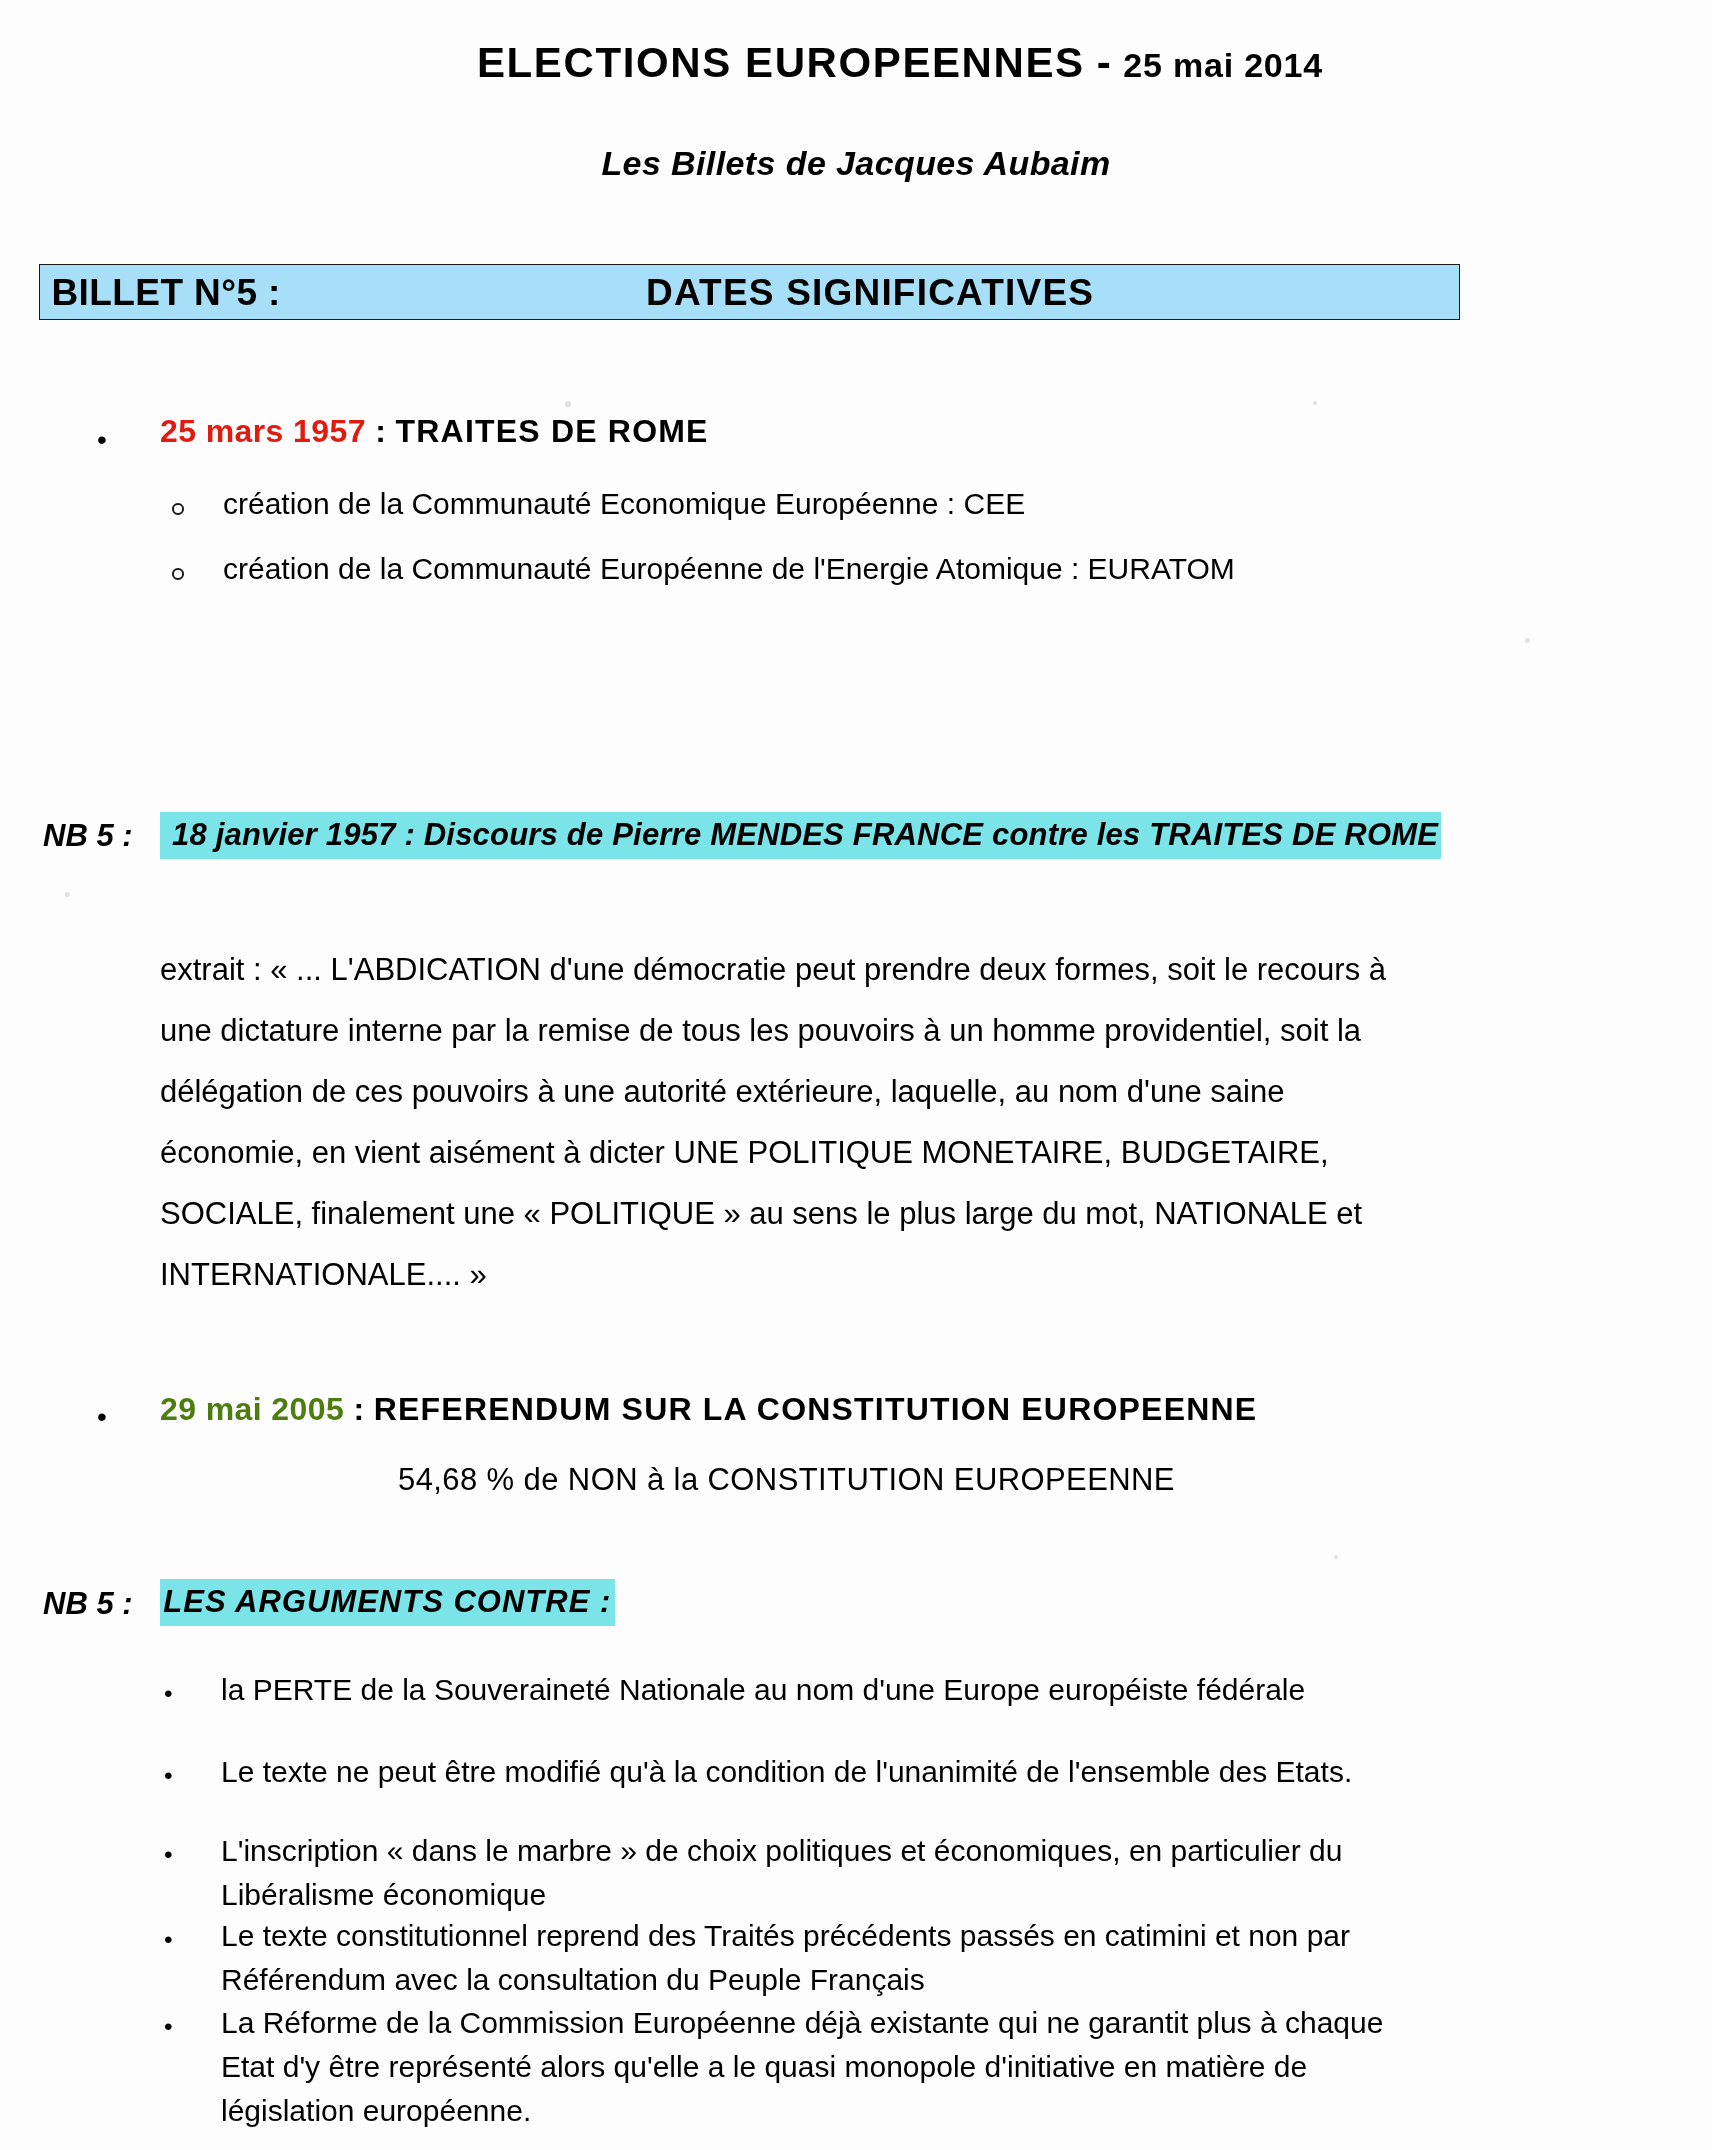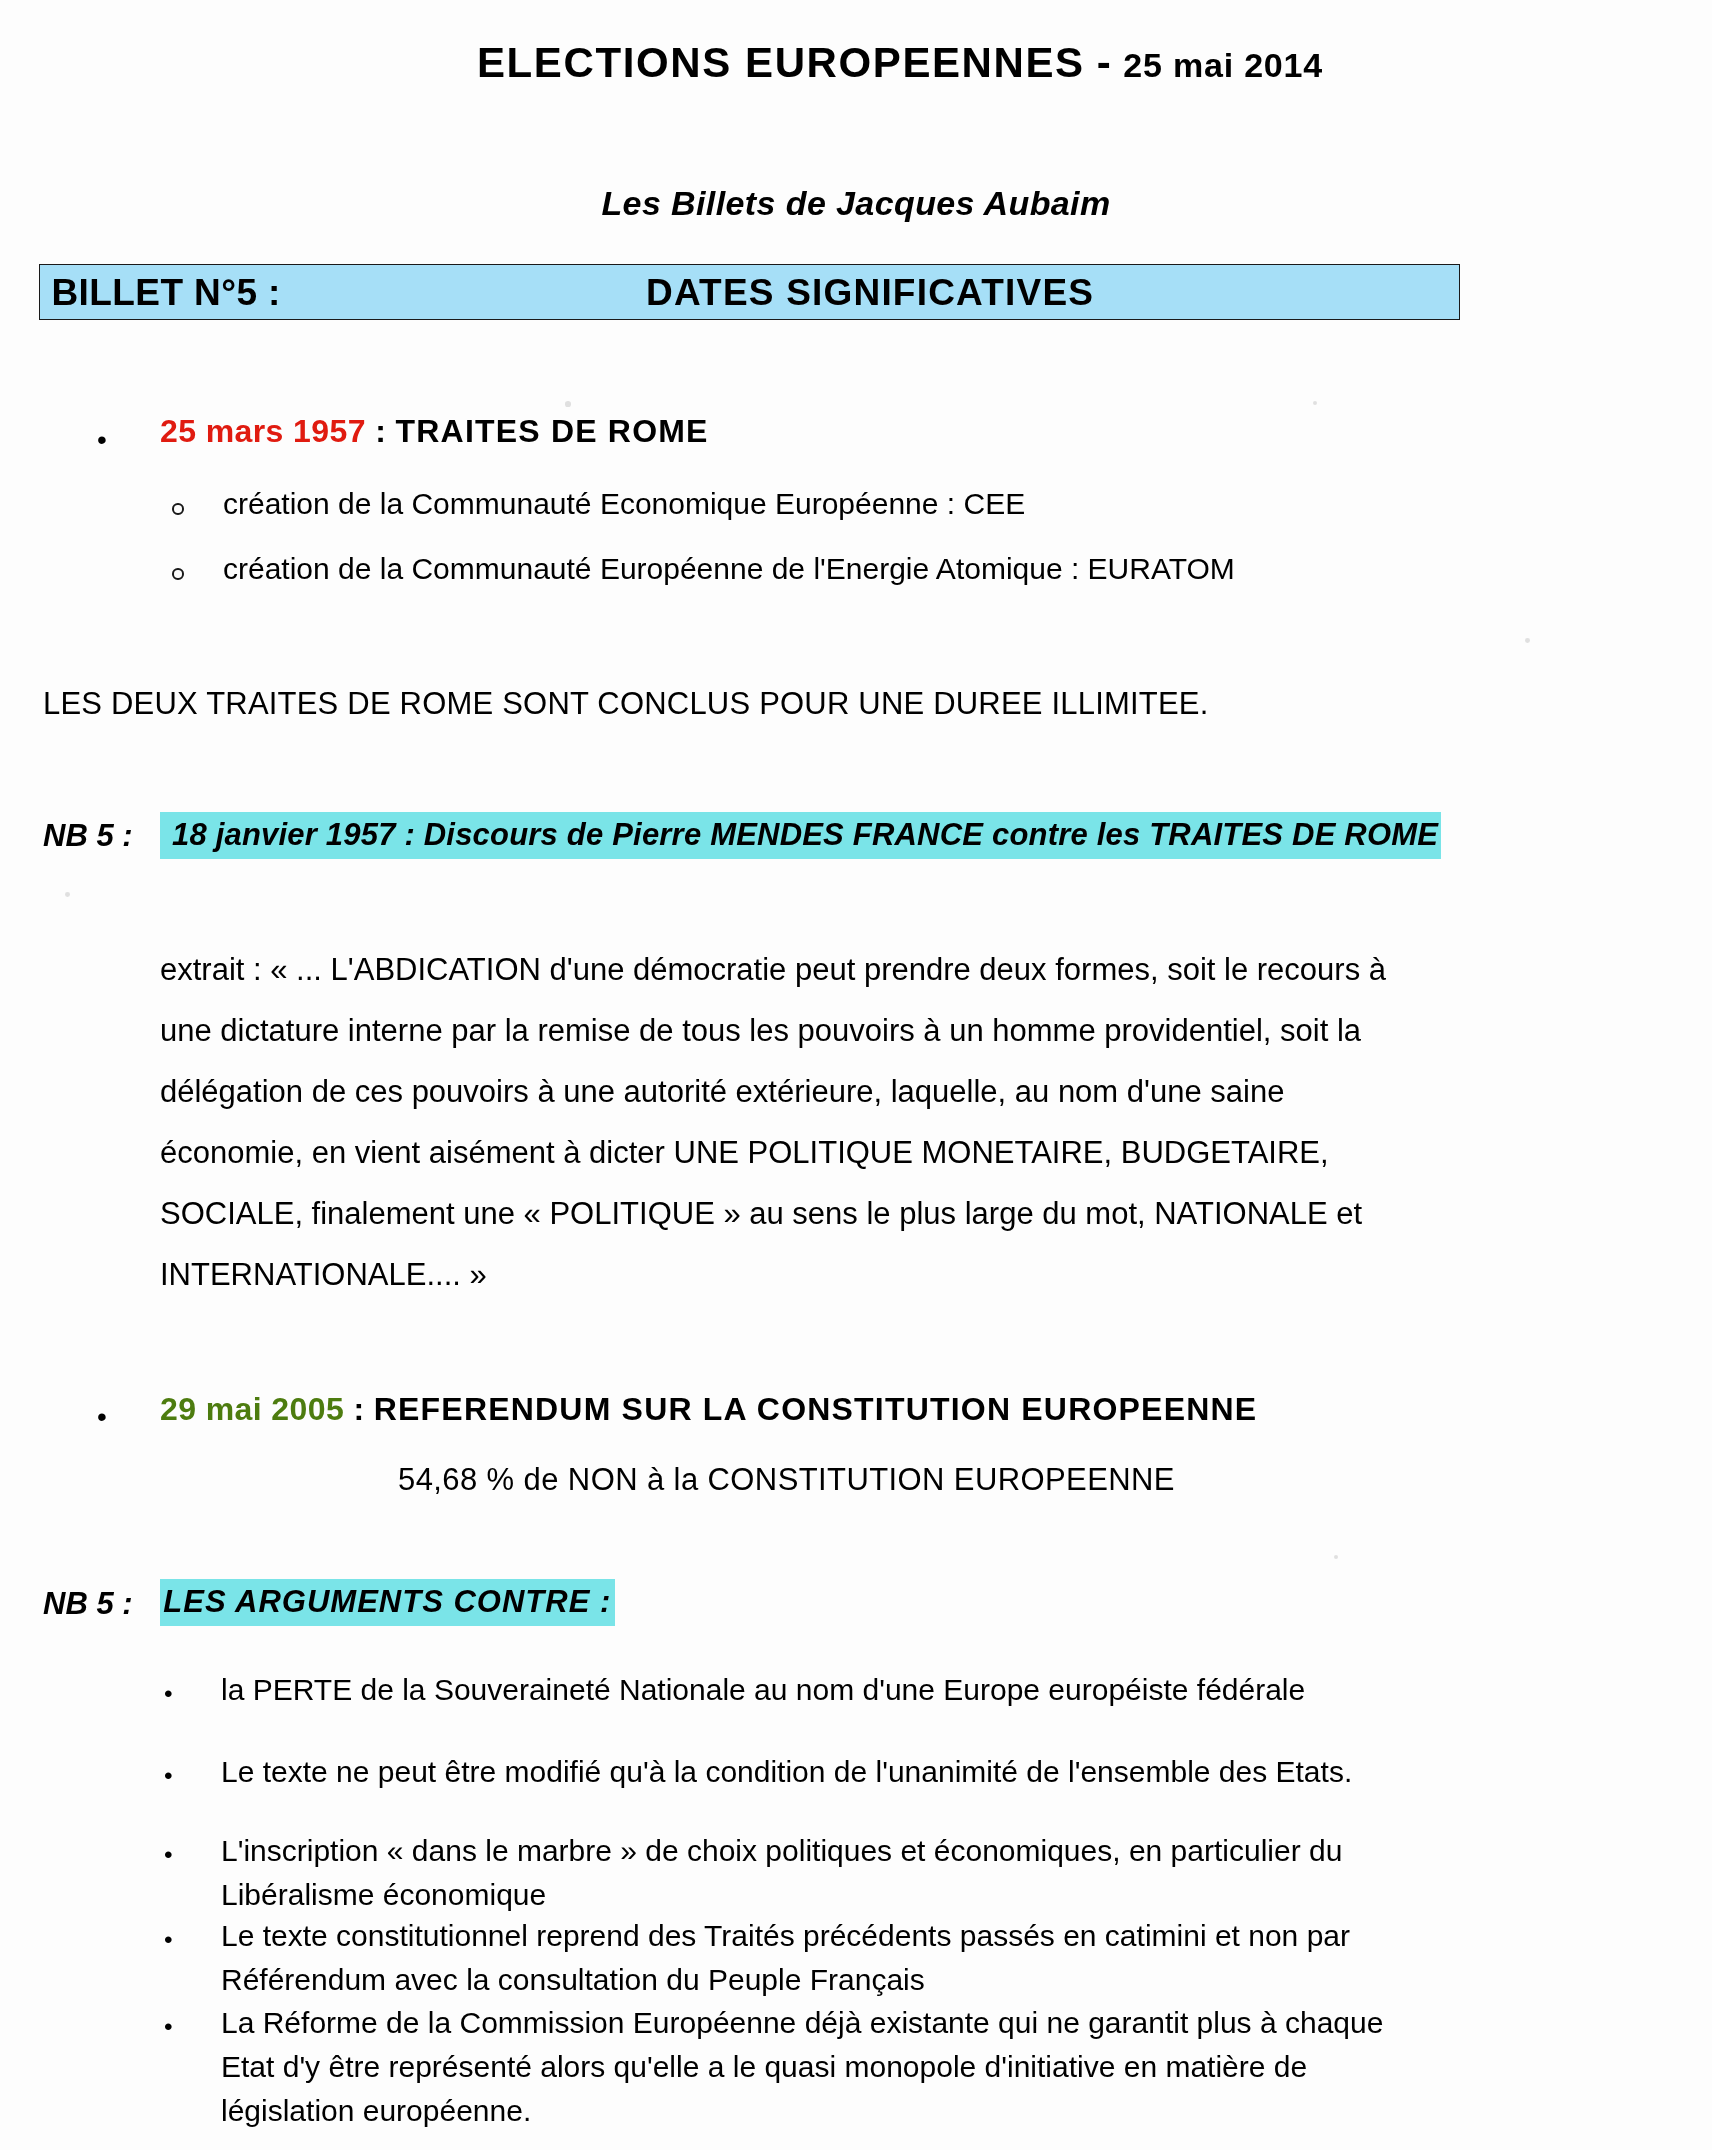--- a/index.html
+++ b/index.html
@@ -47,21 +47,20 @@
   .doc-subtitle {
     position: absolute;
     left: 0;
     top: 144px;
     width: 1712px;
     text-align: center;
     font-size: 34px;
     font-weight: bold;
     font-style: italic;
     letter-spacing: 0.4px;
-    margin-top: 40px;
   }
 
   
   .banner {
     position: absolute;
     left: 39px;
     top: 264px;
     width: 1421px;
     height: 56px;
     background: #a6dff7;
@@ -228,21 +227,20 @@
   <div class="date-line" style="left:160px;top:413px;">
     <span class="date-red" style="color: rgb(224, 27, 16);">25 mars 1957</span><span> : </span><span class="date-rest">TRAITES  DE  ROME</span>
   </div>
 
   <span class="bullet2-ring" style="left:172px;top:503px;"></span>
   <span class="sub-line" style="left:223px;top:487px;">création de la Communauté Economique Européenne : CEE</span>
 
   <span class="bullet2-ring" style="left:172px;top:568px;"></span>
   <span class="sub-line" style="left:223px;top:552px;">création de la Communauté Européenne de l'Energie Atomique : EURATOM</span>
 
-  <span class="statement" style="left:43px;top:686px;">LES DEUX TRAITES DE ROME SONT CONCLUS POUR UNE DUREE ILLIMITEE.</span>
 
   <span class="nb-label" style="left:43px;top:818px;">NB 5 :</span>
   <span class="nb-hl" style="left: 160px; top: 812px; background: rgb(122, 228, 232); padding-left: 12px;">18 janvier 1957 : Discours de Pierre MENDES FRANCE contre les TRAITES DE ROME</span>
 
   <div class="quote">
     <span class="ln">extrait : « ... L'ABDICATION d'une démocratie peut prendre deux formes, soit le recours à</span>
     <span class="ln">une dictature interne par la remise de tous les pouvoirs à un homme providentiel, soit la</span>
     <span class="ln">délégation de ces pouvoirs à une autorité extérieure, laquelle, au nom d'une saine</span>
     <span class="ln">économie, en vient aisément à dicter UNE POLITIQUE MONETAIRE, BUDGETAIRE,</span>
     <span class="ln">SOCIALE, finalement une « POLITIQUE » au sens le plus large du mot, NATIONALE et</span>

